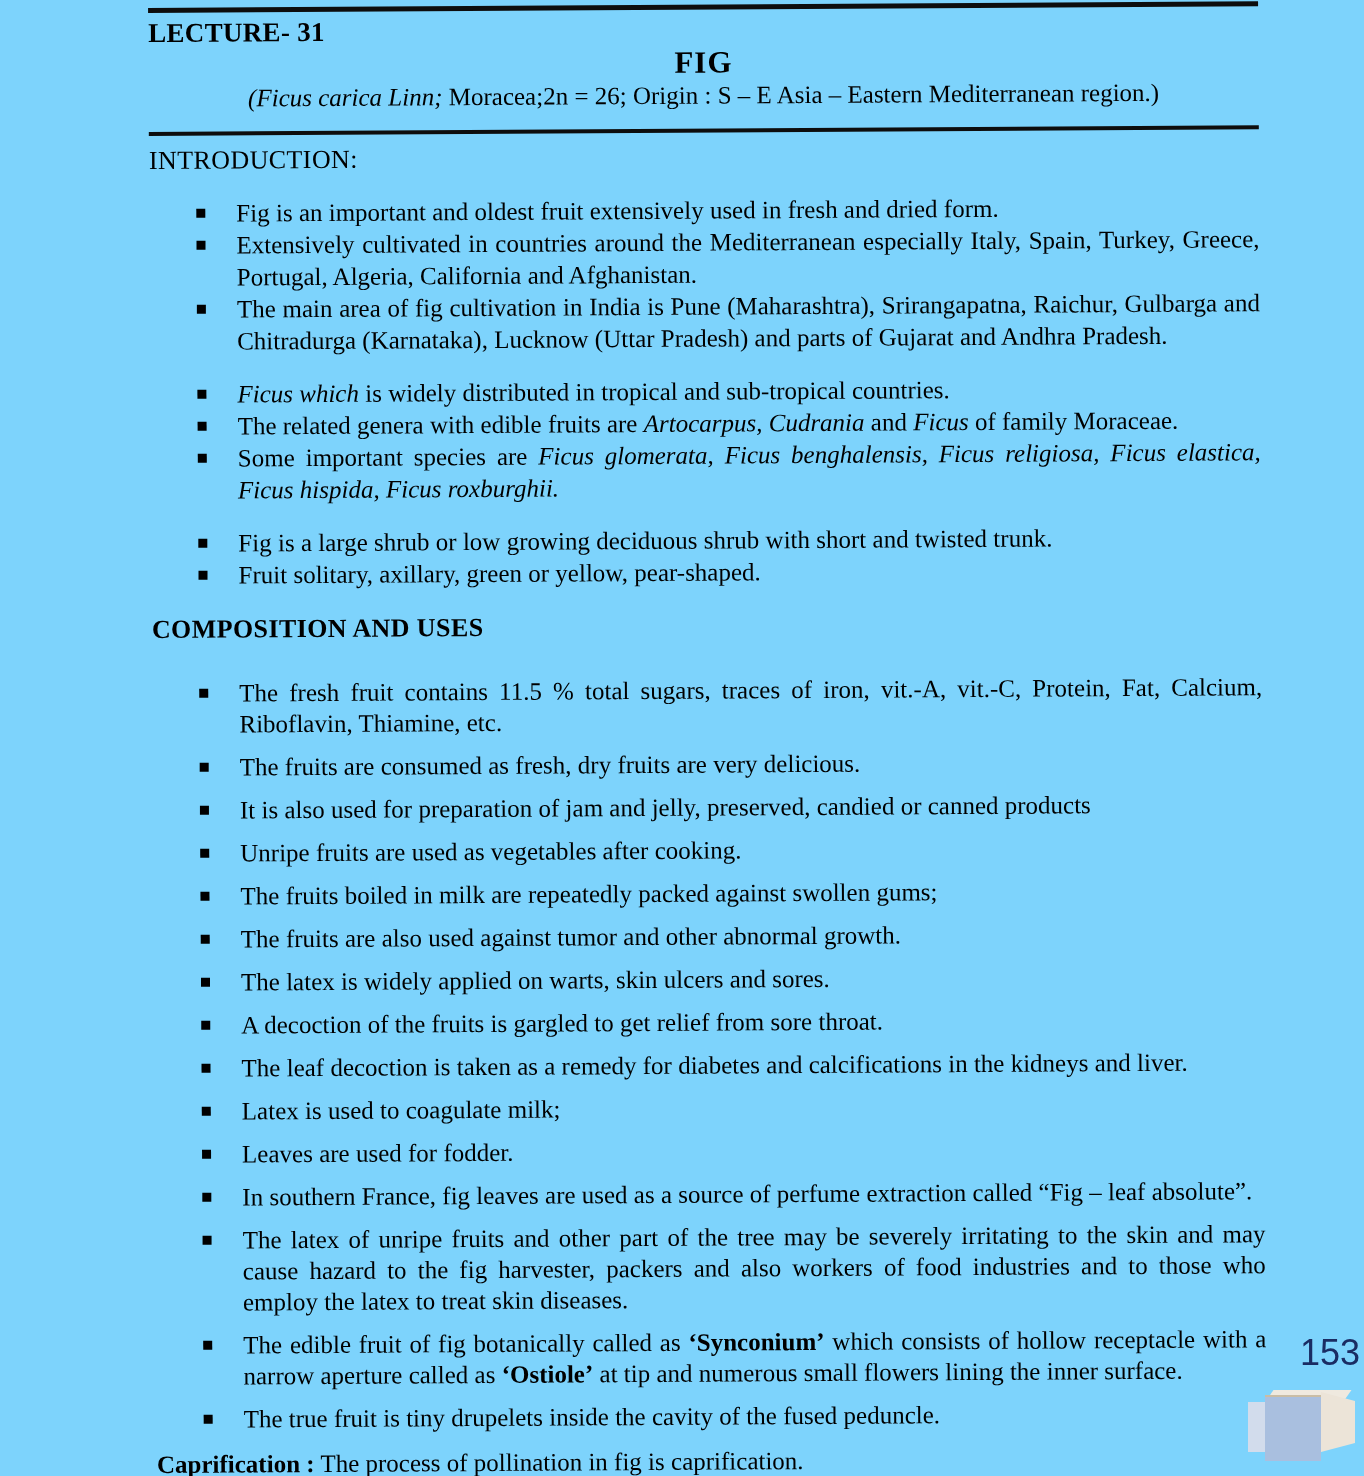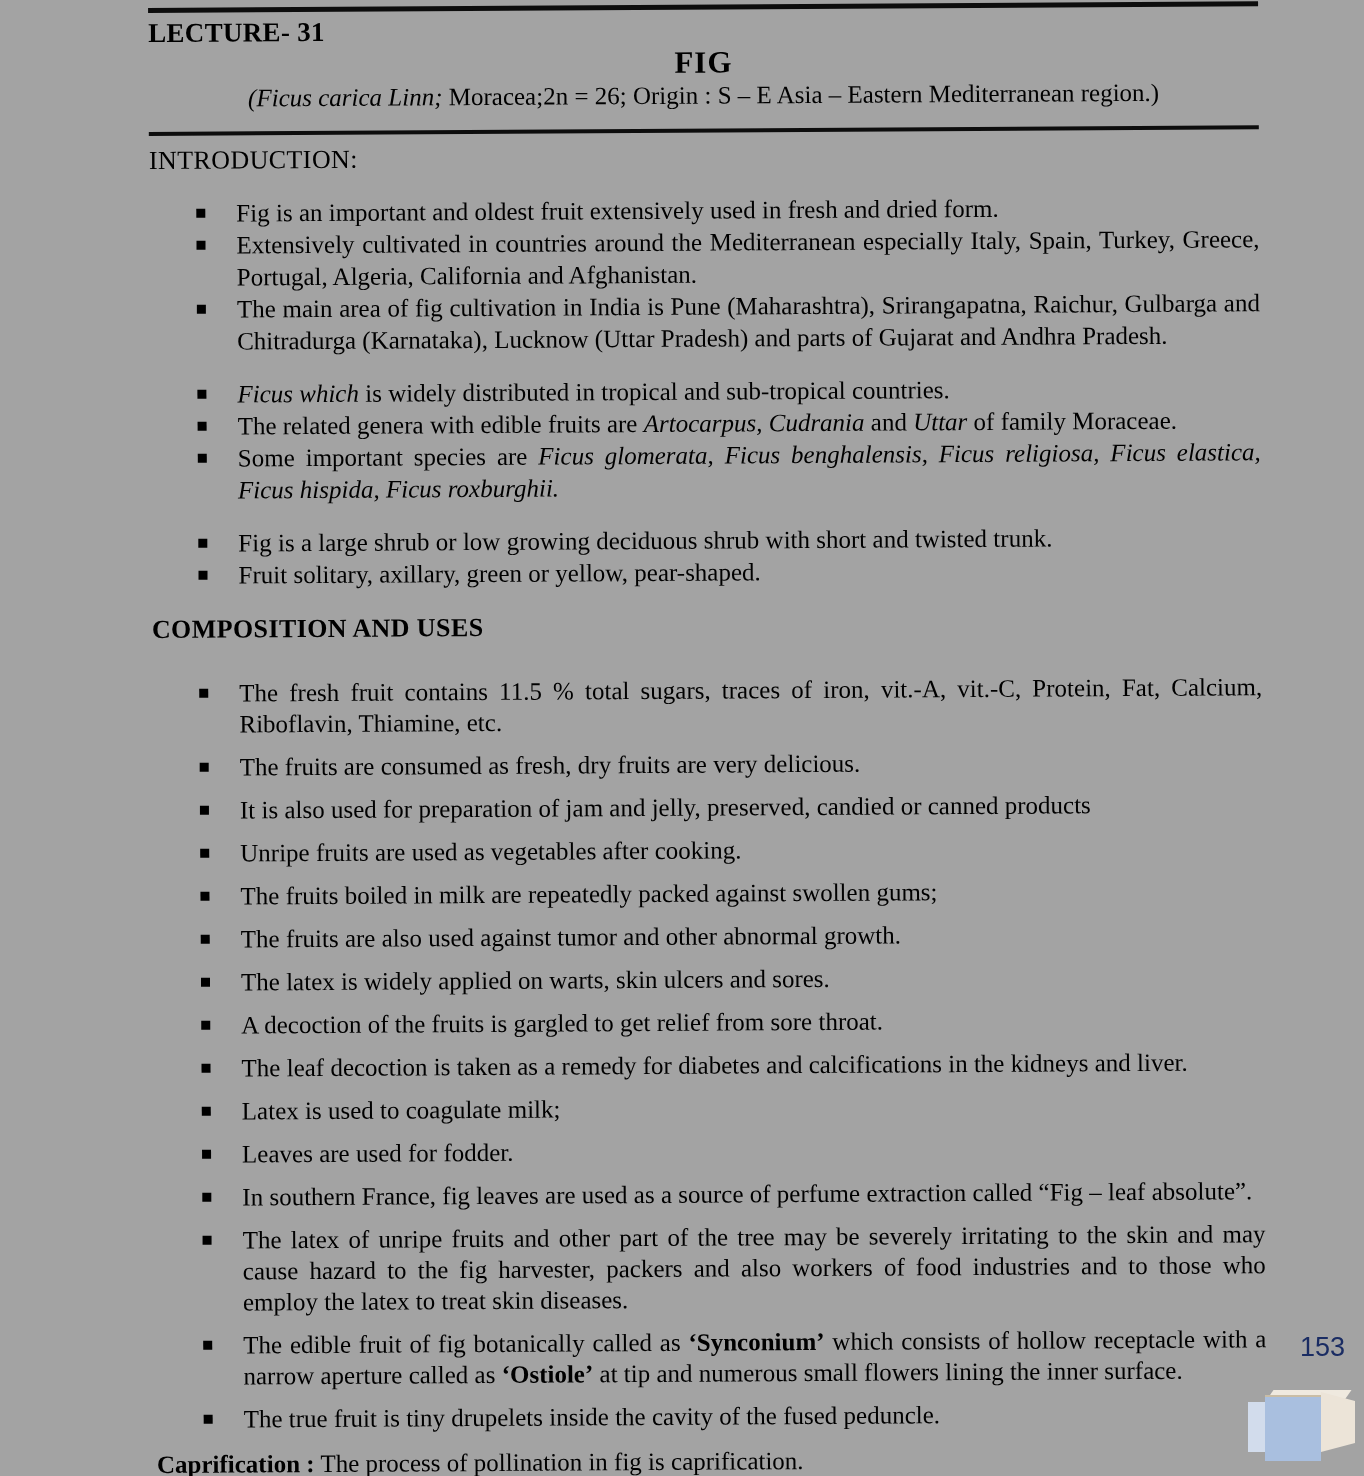--- a/index.html
+++ b/index.html
@@ -1,19 +1,19 @@
 <!DOCTYPE html>
 <html style="--page-num: #1a2c63; --g-front: #a9bfdf; --g-left: #d2dcec; --g-top: #efe9df; --g-right: #ece4d8;"><head>
 <meta charset="utf-8">
 <style>
   html,body{margin:0;padding:0;background:#ffffff;}
   .page{
     position:relative;
     width:1364px;height:1476px;
-    background:#a3a3a3;
+    background:#7dd3fc;
     overflow:hidden;
     font-family:"Liberation Serif", serif;
     color:#000000;
   }
   .content{
     position:absolute;left:148px;top:0;width:1110px;
     transform:rotate(-0.35deg);
     transform-origin:0 0;
   }
   .rule{background:#0d0d0d;}
@@ -45,21 +45,21 @@
     position:absolute;left:47px;top:11px;width:9px;height:9px;background:#000;
   }
   .seg-bold{font-weight:bold;}
   .seg-italic{font-style:italic;}
   .caprification{
     margin-top:14px;font-size:25px;line-height:32px;
   }
   .page-number{
     position:absolute;left:1300px;top:1332px;
     font-family:"Liberation Sans", sans-serif;
-    font-size:27px;color:var(--page-num,#1a2c63);
+    font-size:36px;color:var(--page-num,#1a2c63);
   }
   .box3d{position:absolute;left:1248px;top:1390px;width:112px;height:80px;}
   .box3d .face-top{
     position:absolute;left:22px;top:0;width:78px;height:9px;
     background:var(--g-top,#efe9df);
     transform:skewX(-35deg);
     border-bottom:1px solid #c0b298;
   }
   .box3d .face-left{
     position:absolute;left:0;top:12px;width:17px;height:50px;
@@ -89,21 +89,21 @@
     <div id="sections">
         <div class="section sec-0">
           <div class="section-heading">INTRODUCTION:</div>
           <ul class="group group-tight">
             <li class="item"><span class="bullet"></span><span><span>Fig is an important and oldest fruit extensively used in fresh and dried form.</span></span></li>
             <li class="item"><span class="bullet"></span><span><span>Extensively cultivated in countries around the Mediterranean especially Italy, Spain, Turkey, Greece, Portugal, Algeria, California and Afghanistan.</span></span></li>
             <li class="item"><span class="bullet"></span><span><span>The main area of fig cultivation in India is Pune (Maharashtra), Srirangapatna, Raichur, Gulbarga and Chitradurga (Karnataka), Lucknow (Uttar Pradesh) and parts of Gujarat and Andhra Pradesh.</span></span></li>
           </ul>
           <ul class="group group-tight">
             <li class="item"><span class="bullet"></span><span><span class="seg-italic">Ficus which</span><span> is widely distributed in tropical and sub-tropical countries.</span></span></li>
-            <li class="item"><span class="bullet"></span><span><span>The related genera with edible fruits are </span><span class="seg-italic">Artocarpus, Cudrania</span><span> and </span><span class="seg-italic">Uttar</span><span> of family Moraceae.</span></span></li>
+            <li class="item"><span class="bullet"></span><span><span>The related genera with edible fruits are </span><span class="seg-italic">Artocarpus, Cudrania</span><span> and </span><span class="seg-italic">Ficus</span><span> of family Moraceae.</span></span></li>
             <li class="item"><span class="bullet"></span><span><span>Some important species are </span><span class="seg-italic">Ficus glomerata, Ficus benghalensis, Ficus religiosa, Ficus elastica, Ficus hispida, Ficus roxburghii.</span></span></li>
           </ul>
           <ul class="group group-tight">
             <li class="item"><span class="bullet"></span><span><span>Fig is a large shrub or low growing deciduous shrub with short and twisted trunk.</span></span></li>
             <li class="item"><span class="bullet"></span><span><span>Fruit solitary, axillary, green or yellow, pear-shaped.</span></span></li>
           </ul>
         </div>
         <div class="section sec-1">
           <div class="section-heading seg-bold">COMPOSITION AND USES</div>
           <ul class="group group-loose">

